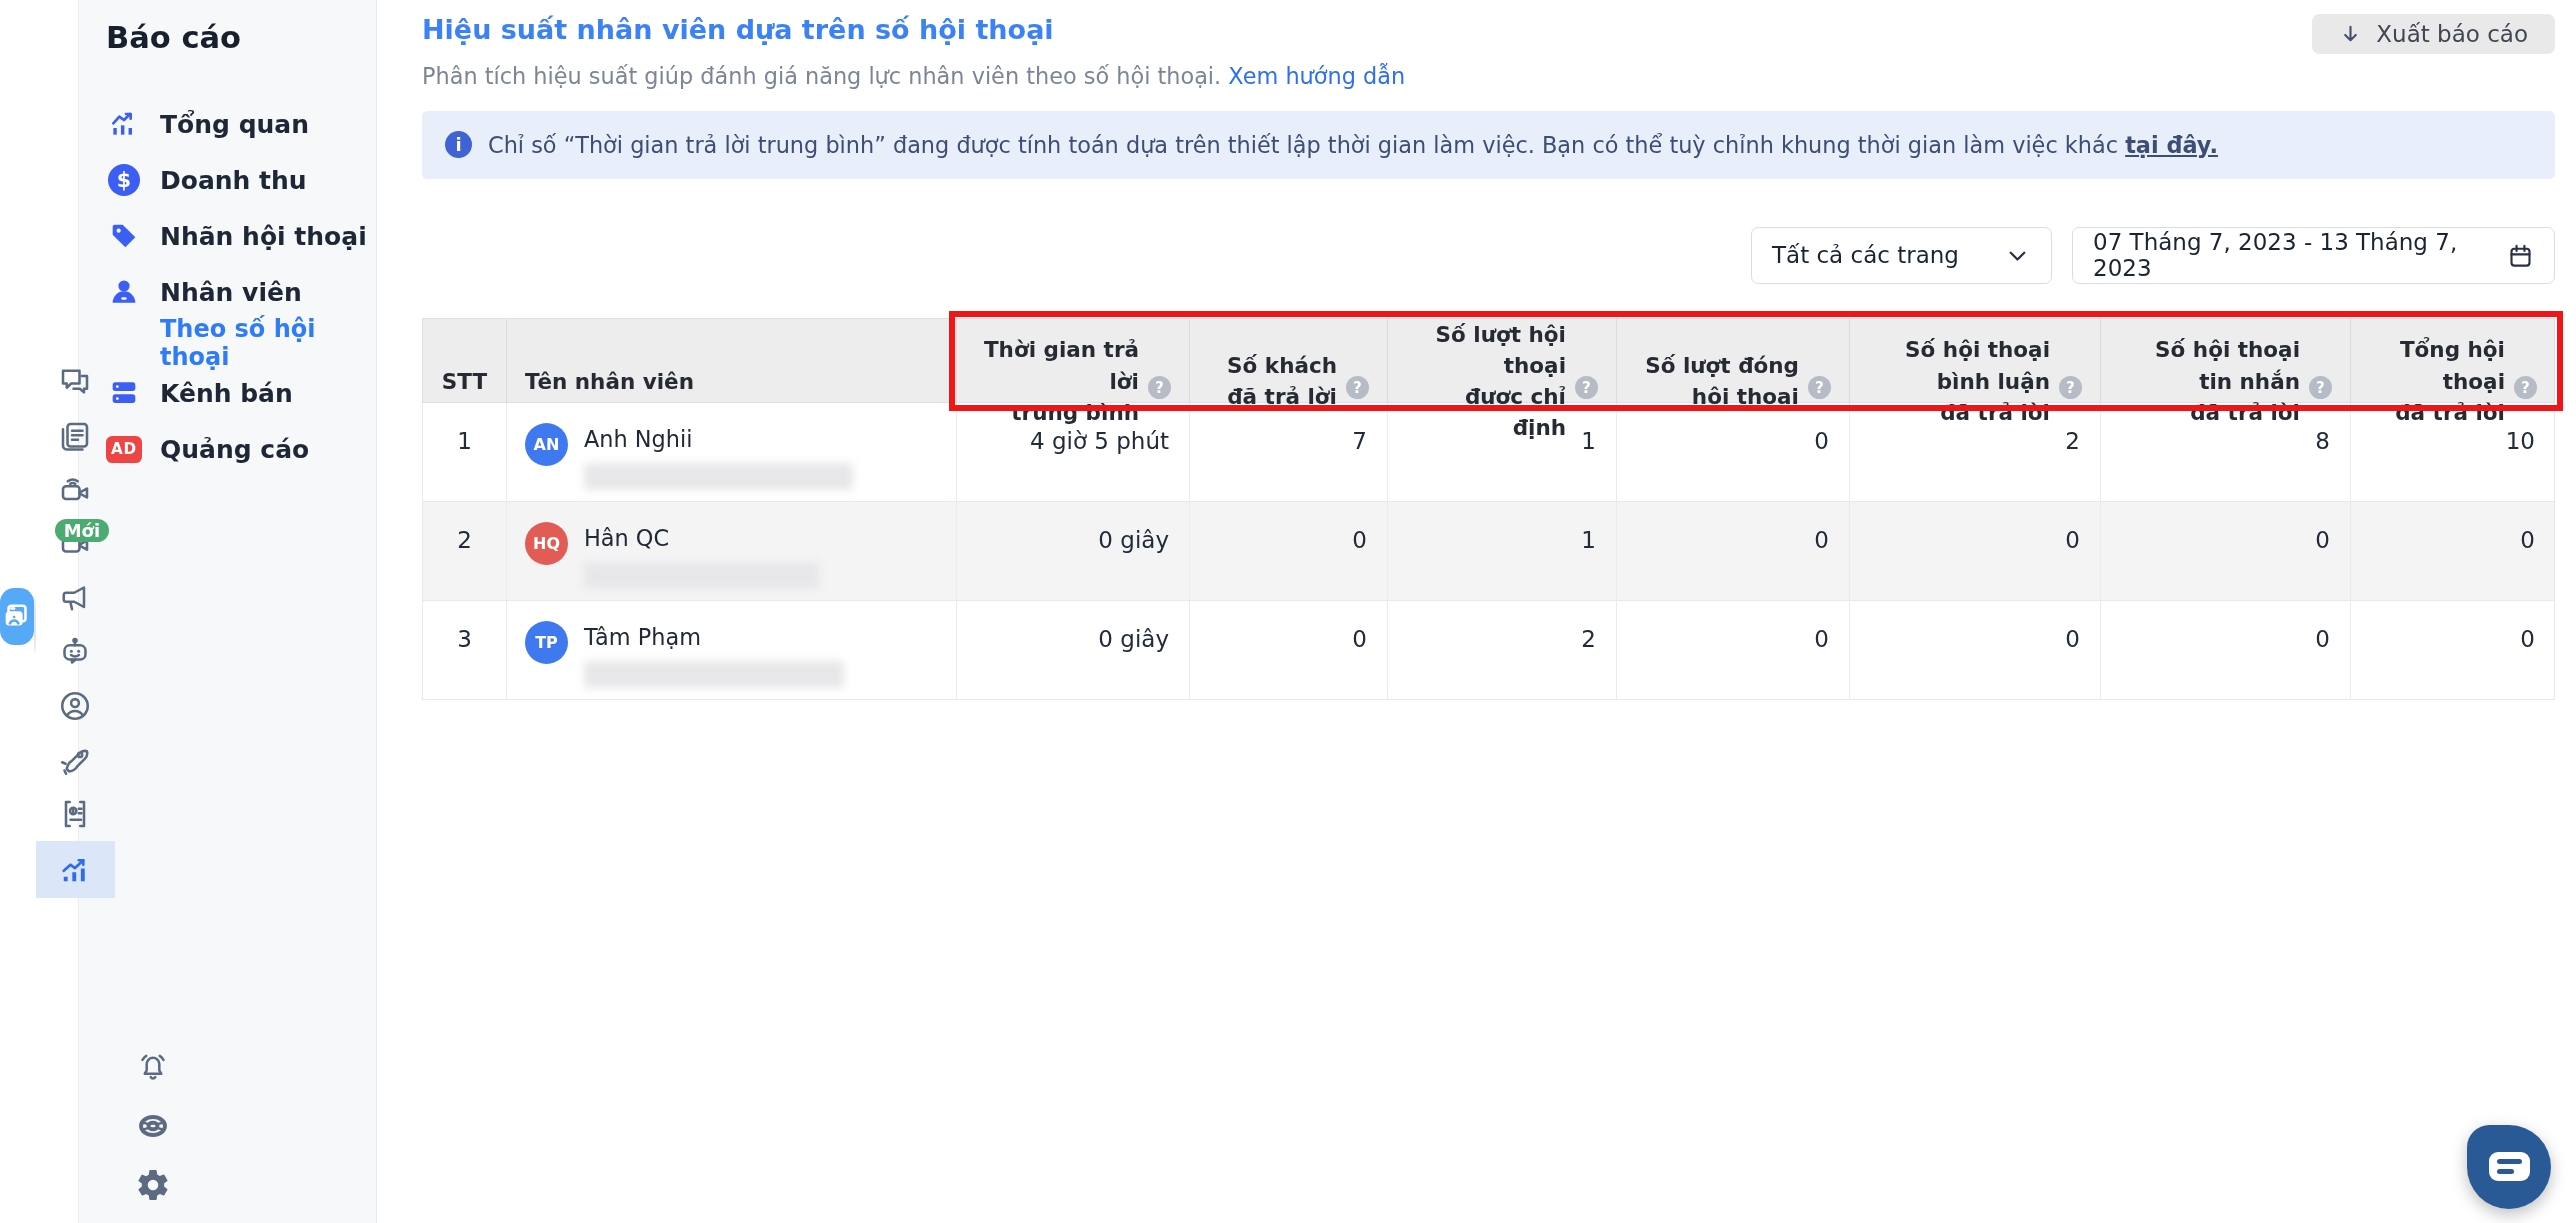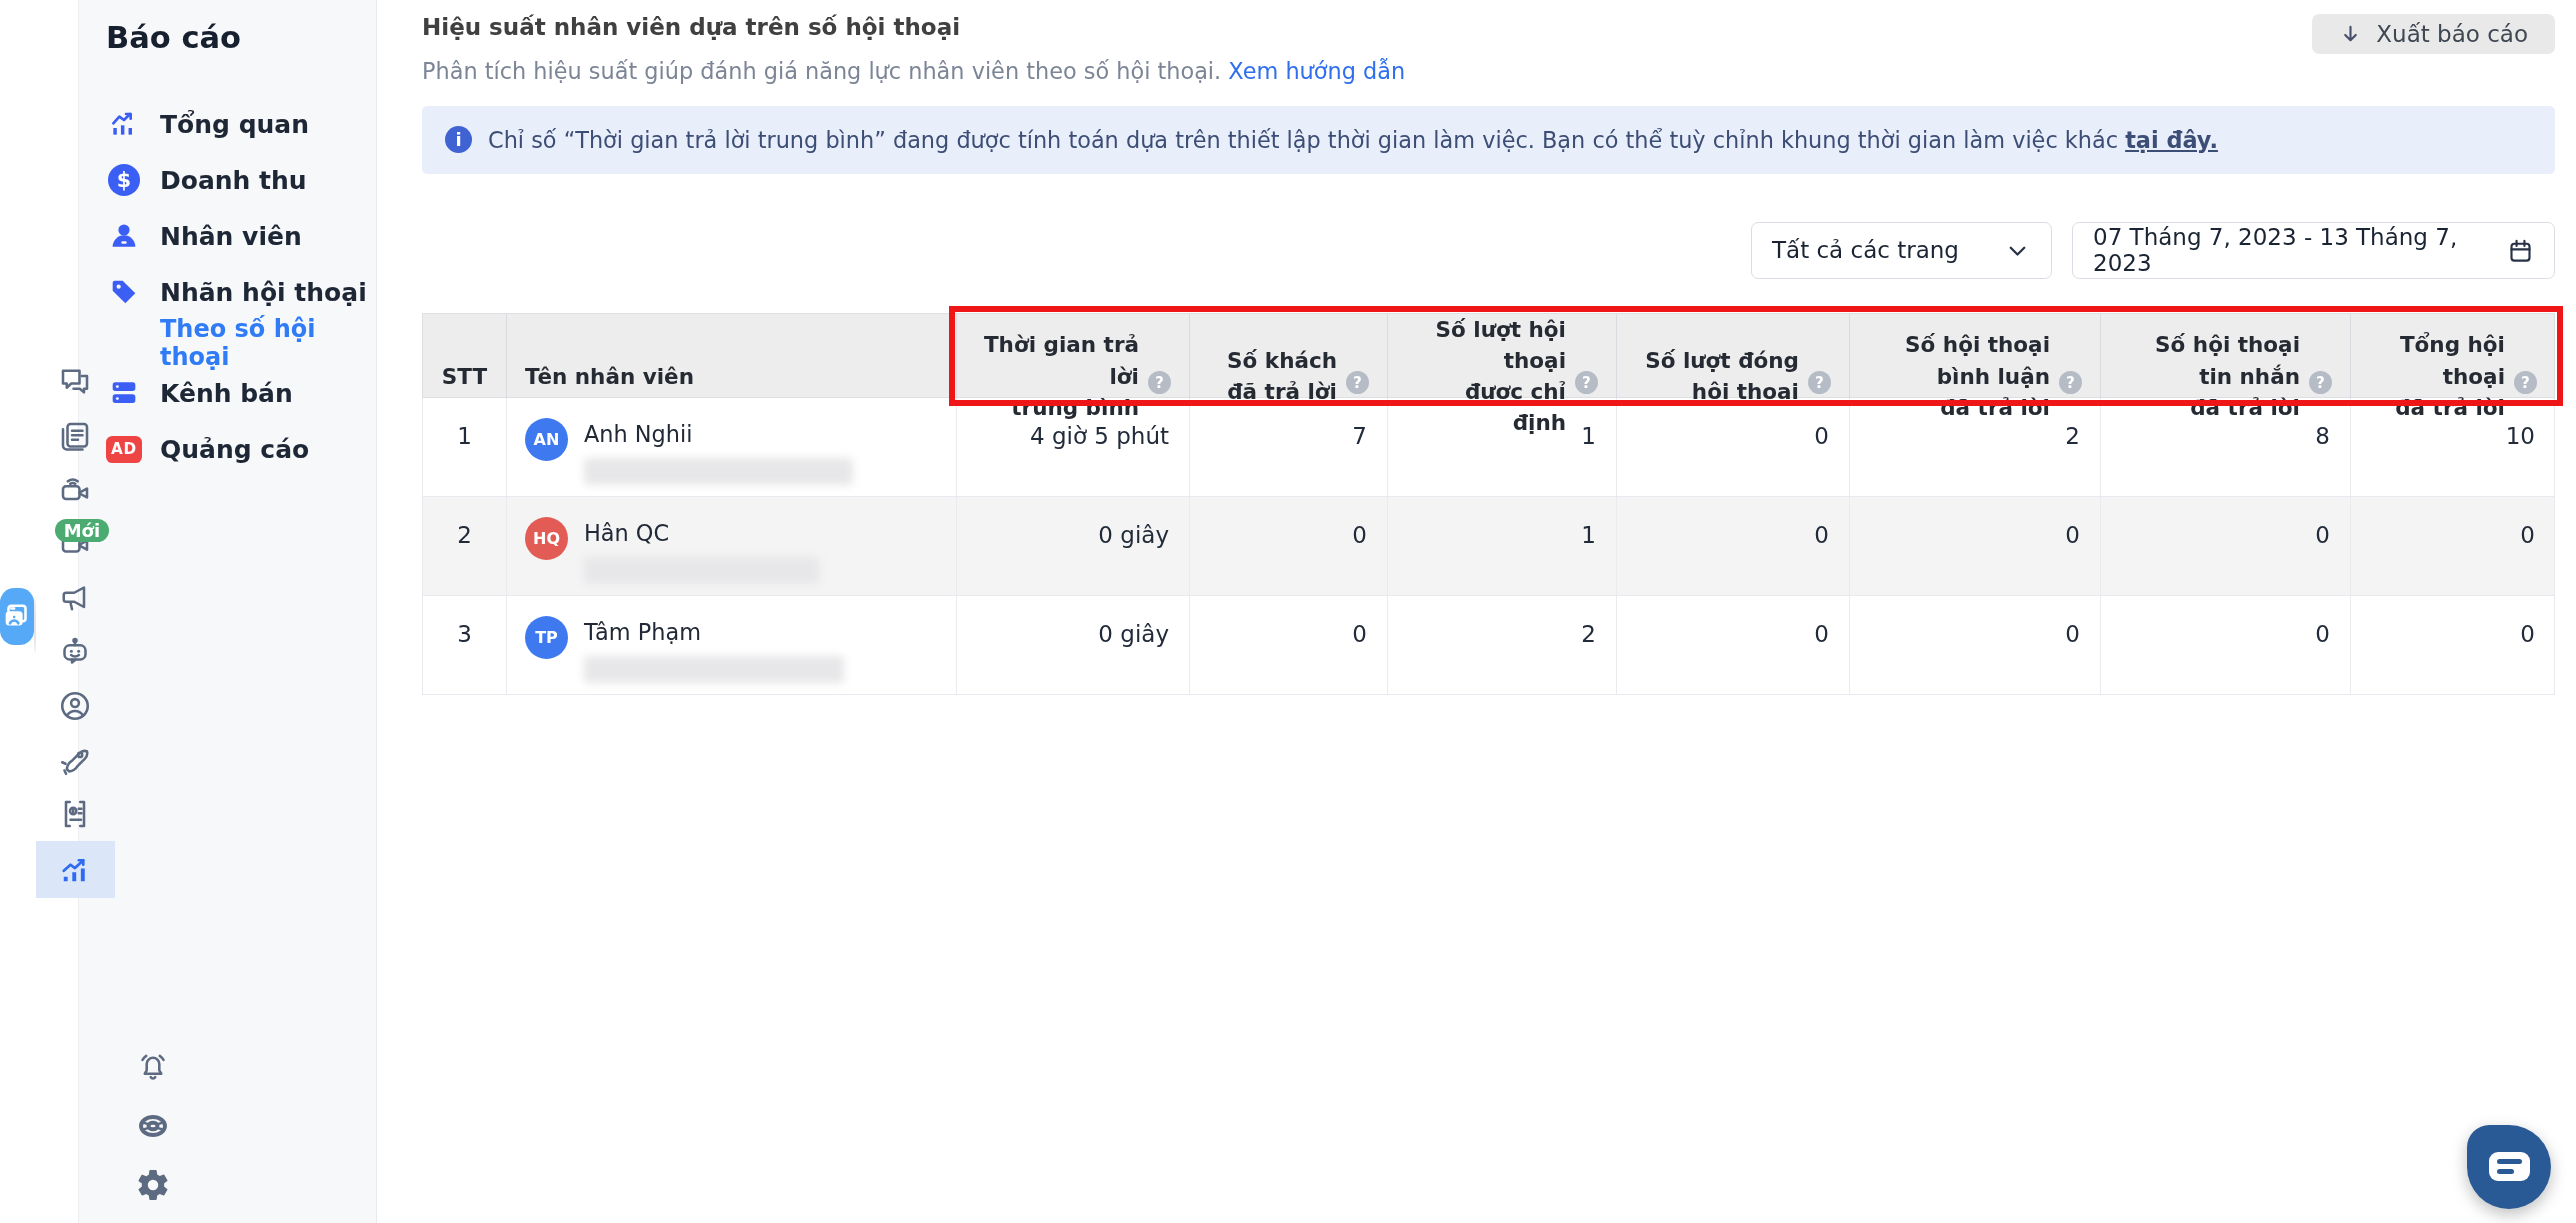--- a/index.html
+++ b/index.html
@@ -31,21 +31,21 @@
   .mitem .micon { width:36px; height:36px; display:flex; align-items:center; justify-content:center; color:#3b5ef5; flex-shrink:0; }
   .micon svg { width:32px; height:32px; }
   .dollar-badge { width:32px; height:32px; border-radius:50%; background:#3b5ef5; color:#fff; font-size:20.6px; font-weight:700; display:flex; align-items:center; justify-content:center; }
   .ad-badge { width:36px; height:27px; border-radius:6.3px; background:#ef4444; color:#fff; font-size:15.2px; font-weight:700; display:flex; align-items:center; justify-content:center; letter-spacing:0.9px; }
   .msub { height:45px; display:flex; align-items:center; padding-left:81px; font-size:24px; color:#8b95a5; cursor:pointer; }
   .msub.active { color:#2f7cf6; font-weight:600; }
 
   
   .main { flex:1; padding:14.4px 21.5px 0 45px; position:relative; }
   .page-head { display:flex; justify-content:space-between; align-items:flex-start; margin-bottom:21.5px; }
-  .page-head h2 { font-size:23px; font-weight:700; color:#404040; margin-bottom:18px; }
+  .page-head h2 { font-size:27px; font-weight:700; color:#3b82f6; margin-bottom:18px; }
   .subtitle { font-size:22.4px; color:#7c8596; }
   .subtitle a { color:#2f6fed; text-decoration:none; cursor:pointer; }
   .export-btn { height:40px; padding:0 27px; background:#e9e9e9; border:none; border-radius:7.2px; font-size:23px; color:#3f4752; display:flex; gap:14.4px; align-items:center; cursor:pointer; font-family:inherit; }
   .export-btn svg { width:23px; height:23px; color:#44506b; }
 
   .banner { height:68px; background:#e9eefb; border-radius:5.4px; display:flex; align-items:center; gap:16px; padding:0 23px; font-size:22.4px; color:#3c4e75; margin-bottom:48px; }
   .info-icon { width:27px; height:27px; border-radius:50%; background:#3f63d2; color:#fff; font-size:18px; font-weight:700; display:flex; align-items:center; justify-content:center; flex-shrink:0; }
   .banner a { color:#3c4e75; font-weight:700; text-decoration:underline; cursor:pointer; }
 
   .filters { display:flex; justify-content:flex-end; gap:20px; margin-bottom:34px; }
@@ -218,36 +218,36 @@
     <div class="mitem">
       <span class="micon">
           <span class="dollar-badge">$</span>
         </span>
       <span>Doanh thu</span>
     </div>
 
     <div class="mitem">
       <span class="micon">
         <svg viewBox="0 0 24 24" fill="currentColor">
+            <path d="M3.5 5a1.5 1.5 0 0 1 1.5-1.5h6l9.5 9.5-7.5 7.5L3.5 11z"></path>
+            <circle cx="8" cy="8" r="1.6" fill="#f7f8fa"></circle>
+          </svg>
+      </span>
+      <span>Nhãn hội thoại</span>
+    </div>
+
+    <div class="mitem">
+      <span class="micon">
+        <svg viewBox="0 0 24 24" fill="currentColor">
             <circle cx="12" cy="7.5" r="4.2"></circle>
             <path d="M3.5 20a8.5 8.5 0 0 1 17 0z"></path>
             <rect x="10" y="16" width="4" height="1.8" rx=".9" fill="#f7f8fa"></rect>
           </svg>
       </span>
       <span>Nhân viên</span>
-    </div>
-
-    <div class="mitem">
-      <span class="micon">
-        <svg viewBox="0 0 24 24" fill="currentColor">
-            <path d="M3.5 5a1.5 1.5 0 0 1 1.5-1.5h6l9.5 9.5-7.5 7.5L3.5 11z"></path>
-            <circle cx="8" cy="8" r="1.6" fill="#f7f8fa"></circle>
-          </svg>
-      </span>
-      <span>Nhãn hội thoại</span>
     </div>
 
     <div class="msub active">
       <span>Theo số hội thoại</span>
     </div>
 
     <div class="mitem">
       <span class="micon">
         <svg viewBox="0 0 24 24" fill="currentColor">
             <rect x="3.5" y="4" width="17" height="6.5" rx="2"></rect>

